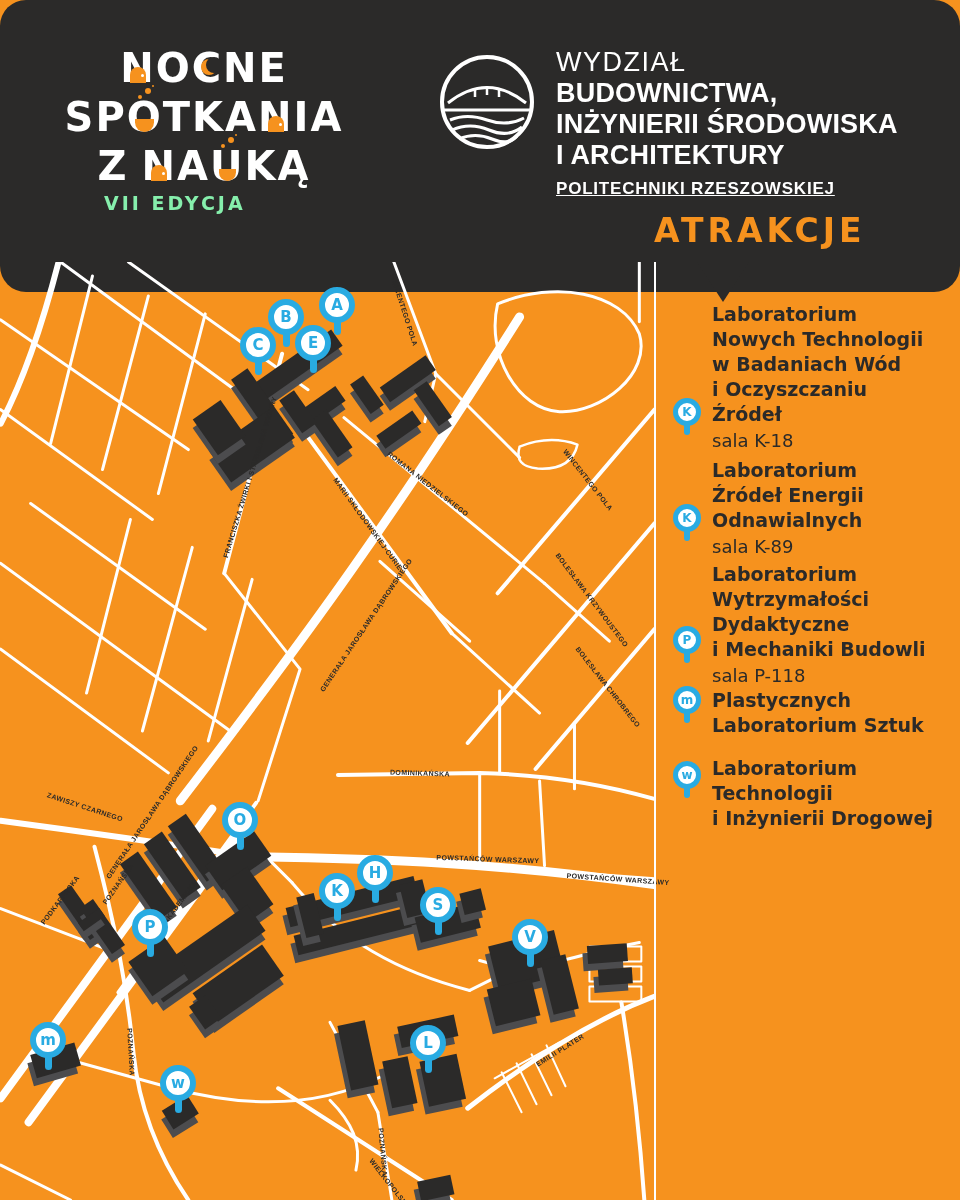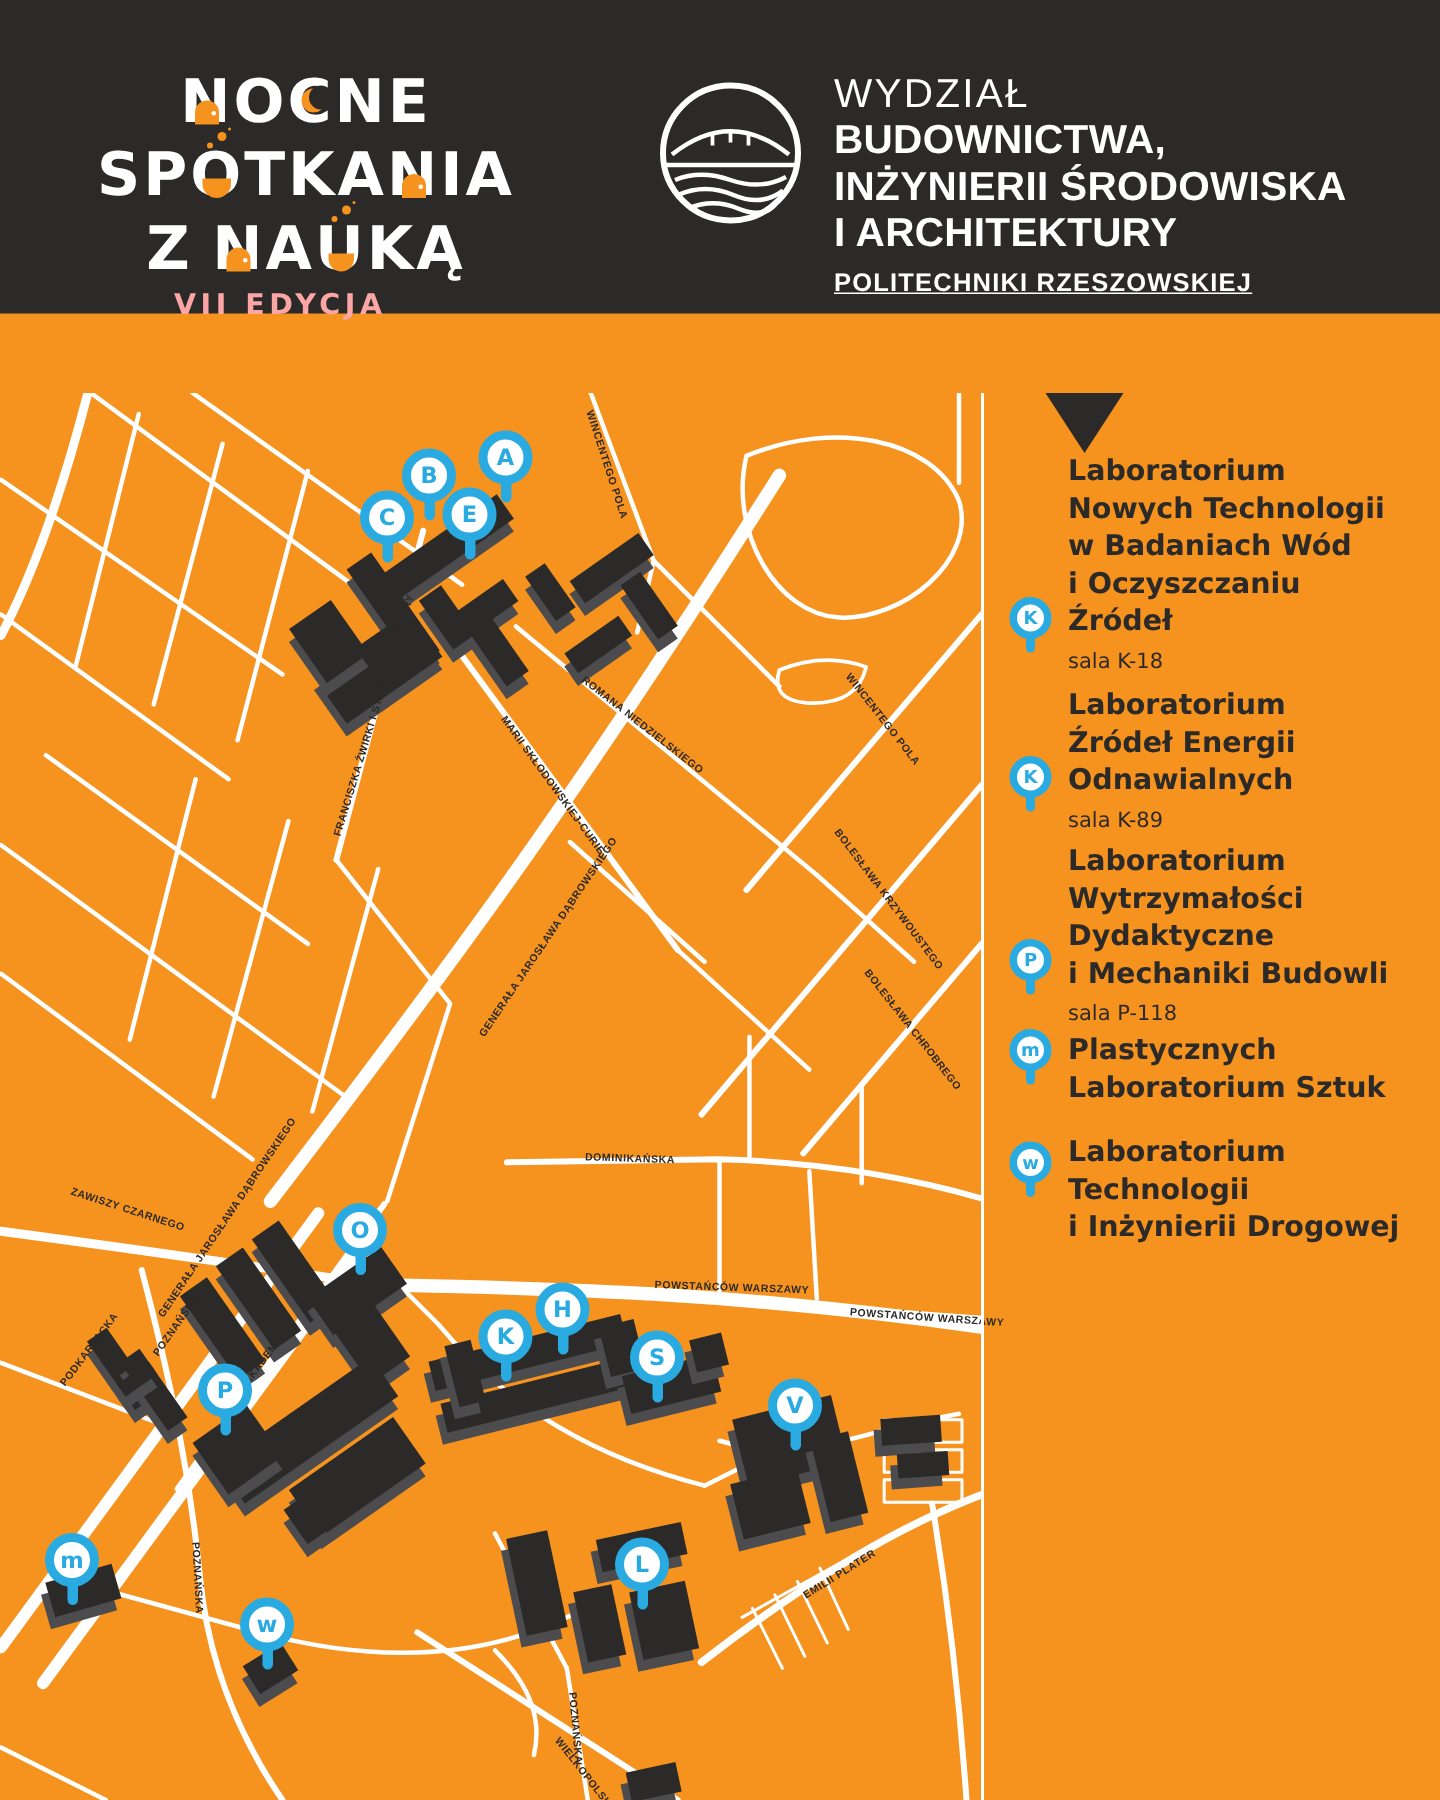--- a/index.html
+++ b/index.html
@@ -1,39 +1,39 @@
 <!DOCTYPE html>
 <html><head>
 <meta charset="utf-8">
 <style>
   html,body{margin:0;padding:0;}
   .poster{position:relative;width:960px;height:1200px;background:#F6921E;overflow:hidden;
           font-family:"Liberation Sans",sans-serif;}
   
-  .header{position:absolute;left:0;top:0;width:960px;height:209px;background:#2B2A29;}
+  .header{position:absolute;left:0;top:0;width:960px;height:292px;background:#2B2A29;border-radius:26px;}
   .wordmark{position:absolute;left:63px;top:44px;width:282px;text-align:center;color:#fff;
             font-family:"DejaVu Sans",sans-serif;font-weight:bold;font-size:40px;line-height:49px;letter-spacing:2px;}
   .wm-line{white-space:nowrap;}
   .ch{position:relative;display:inline-block;}
   .ch.sp{width:13px;}
   .ch.door::after{content:"";position:absolute;left:27%;right:27%;bottom:10px;height:16px;
       background:#F6921E;border-radius:10px 10px 0 0;}
   .ch.door::before{content:"";position:absolute;right:33%;bottom:16px;width:3px;height:3px;border-radius:50%;
       background:#fff;z-index:2;}
   .ch.moon::before{content:"";position:absolute;left:31%;top:15px;width:16px;height:16px;border-radius:50%;
       background:#F6921E;}
   .ch.moon::after{content:"";position:absolute;left:47%;top:13px;width:16px;height:16px;border-radius:50%;
       background:#2B2A29;}
   .ch.flask::after{content:"";position:absolute;left:24%;right:24%;bottom:10px;height:13px;
       background:#F6921E;border-radius:0 0 12px 12px;}
   .ch.flask::before,.ch.flasku::before{content:"";position:absolute;top:-5px;left:52%;width:6px;height:6px;border-radius:50%;
       background:#F6921E;box-shadow:-8px 6px 0 -1px #F6921E,5px -5px 0 -2px #F6921E;}
   .ch.flasku::after{content:"";position:absolute;left:26%;right:26%;bottom:10px;height:12px;
       background:#F6921E;border-radius:0 0 10px 10px;}
-  .edition{position:absolute;left:116px;top:192px;color:#fca5a5;font-family:"DejaVu Sans",sans-serif;
+  .edition{position:absolute;left:104px;top:192px;color:#86efac;font-family:"DejaVu Sans",sans-serif;
            font-weight:bold;font-size:19px;letter-spacing:3px;}
   .fac-logo{position:absolute;left:437px;top:52px;}
   .fac-text{position:absolute;left:556px;top:47px;color:#fff;line-height:31px;white-space:nowrap;}
   .fac-l1{font-size:27px;font-weight:normal;letter-spacing:1.5px;}
   .fac-lb{font-size:27px;font-weight:bold;letter-spacing:0.2px;}
   .fac-l5{font-size:17px;font-weight:bold;letter-spacing:0.8px;margin-top:2px;text-decoration:underline;}
   .atrakcje{position:absolute;left:654px;top:211px;color:#F6921E;font-family:"DejaVu Sans",sans-serif;
             font-weight:bold;font-size:33px;letter-spacing:4px;}
   .pointer{position:absolute;left:697px;top:262px;width:0;height:0;
            border-left:26px solid transparent;border-right:26px solid transparent;border-top:40px solid #2B2A29;}
@@ -46,21 +46,21 @@
   .pin{position:absolute;display:flex;flex-direction:column;align-items:center;}
   .pin-head{width:36px;height:36px;box-sizing:border-box;border-radius:50%;background:#fff;border:6px solid #29ABE2;
             color:#29ABE2;font-family:"DejaVu Sans",sans-serif;font-weight:bold;font-size:15px;
             display:flex;align-items:center;justify-content:center;}
   .pin-stem{width:7px;height:14px;background:#29ABE2;border-radius:0 0 4px 4px;margin-top:-2px;}
   .pin-sm .pin-head{width:28px;height:28px;border-width:5px;font-size:12px;}
   .pin-sm .pin-stem{width:6px;height:11px;}
   
   .sb-item{position:absolute;left:712px;width:248px;color:#2B2A29;font-family:"DejaVu Sans",sans-serif;}
   .sb-title{font-weight:bold;font-size:19px;line-height:25px;}
-  .sb-room{font-size:14px;line-height:24px;margin-top:2px;font-weight:normal;}
+  .sb-room{font-size:18px;line-height:24px;margin-top:2px;font-weight:normal;}
 </style>
 </head>
 <body>
 
 <div class="poster">
 
   <div class="header">
     <div class="wordmark">
       <div class="wm-line"><span class="ch door">N</span><span class="ch ">O</span><span class="ch moon">C</span><span class="ch ">N</span><span class="ch ">E</span></div>
       <div class="wm-line"><span class="ch ">S</span><span class="ch ">P</span><span class="ch flask">O</span><span class="ch ">T</span><span class="ch ">K</span><span class="ch ">A</span><span class="ch door">N</span><span class="ch ">I</span><span class="ch ">A</span></div>

